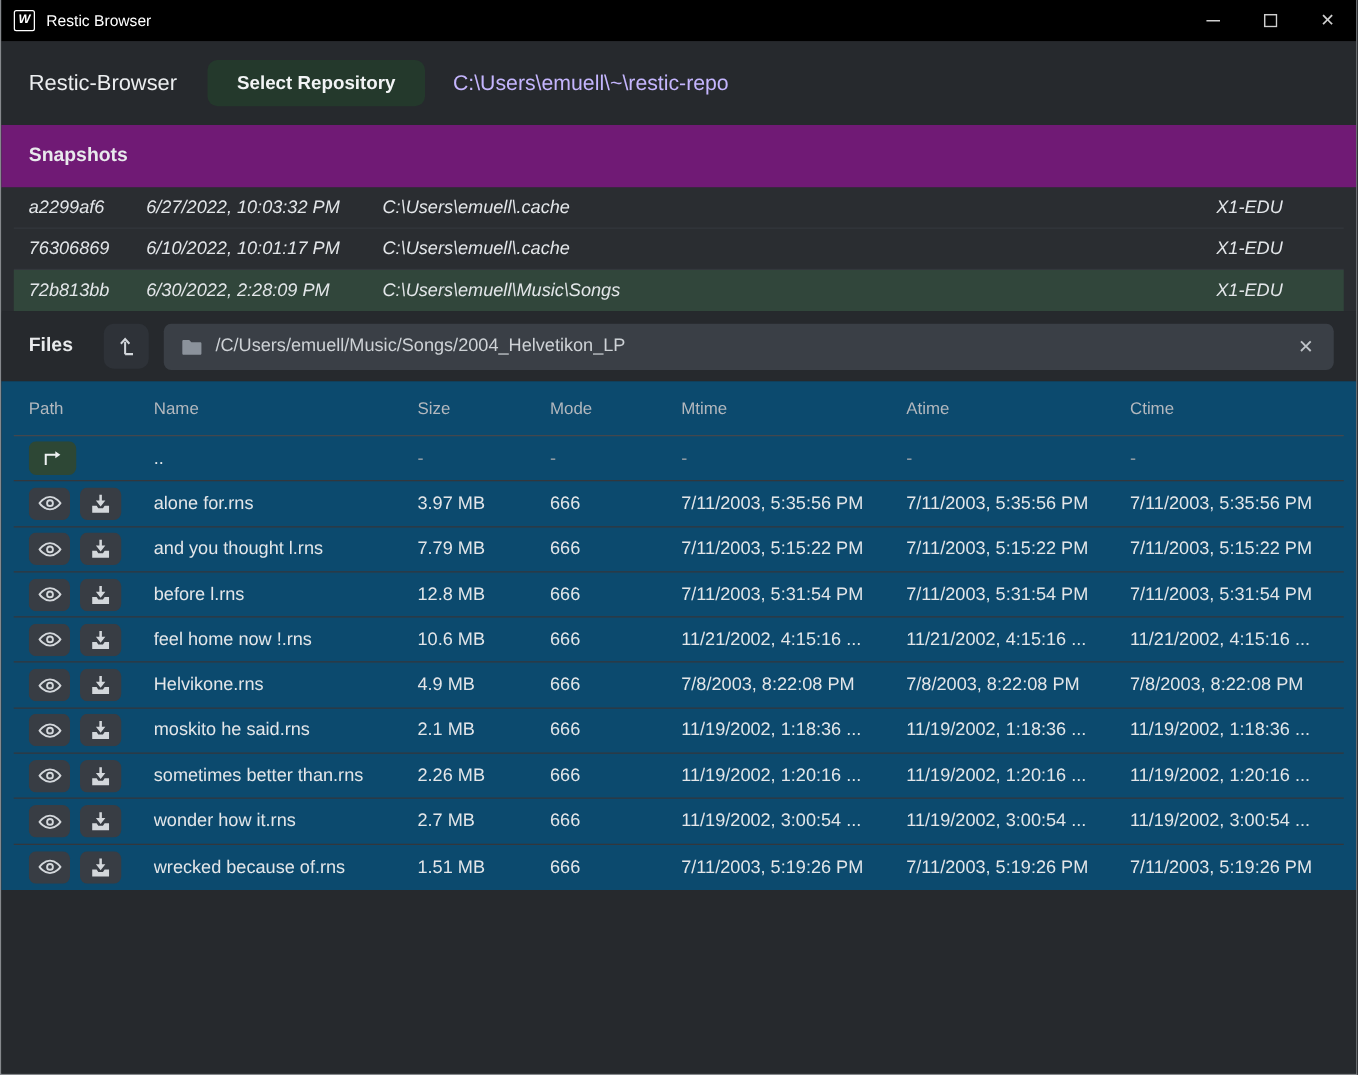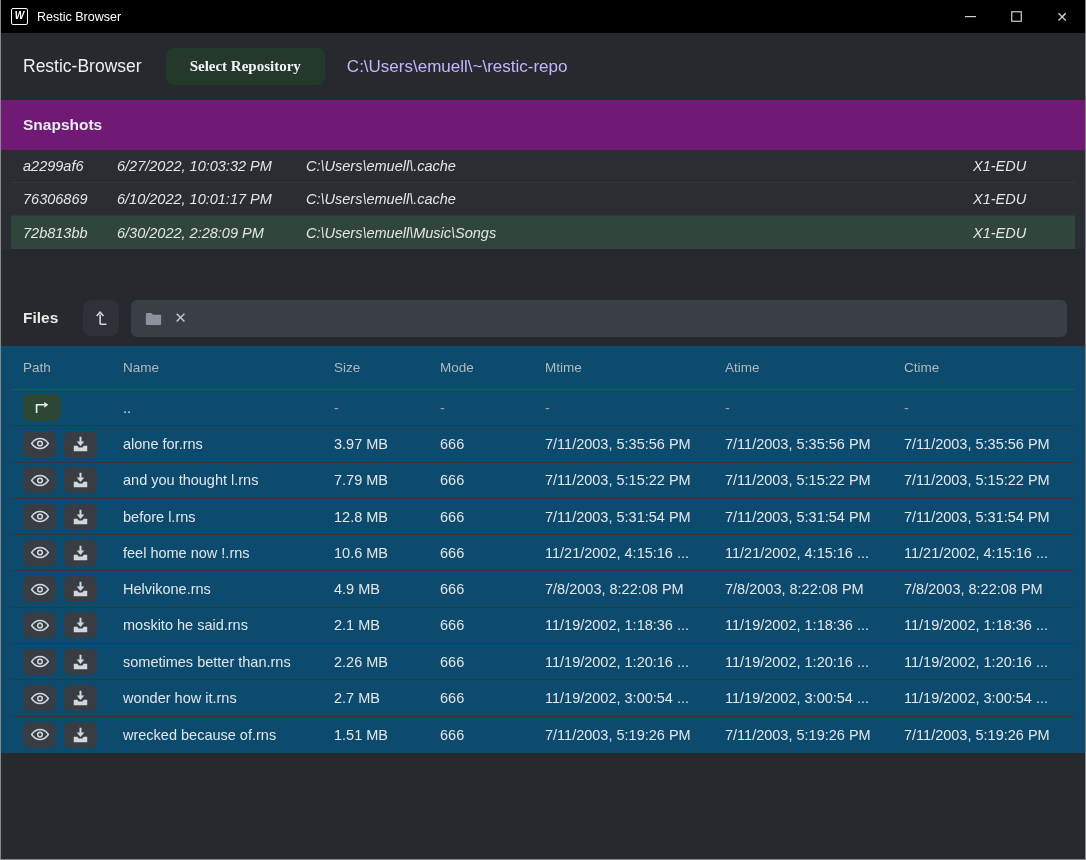--- a/index.html
+++ b/index.html
@@ -39,21 +39,21 @@
   .repo-header {
     height: 67px; flex: 0 0 67px;
     display: flex; align-items: center;
     background: #26292d;
   }
   .app-title { font-size: 17.5px; font-weight: normal; color: #eceef0; margin-left: 22px; }
   .select-repo-btn {
     margin-left: 24px; height: 37px; padding: 4px 24px;
     border: none; border-radius: 8px;
     background: #24392c; color: #f2f4f5;
-    font-family: Liberation Serif, serif; font-size: 15px; font-weight: bold;
+    font-family: Liberation Sans, sans-serif; font-size: 15px; font-weight: bold;
   }
   .repo-path { margin-left: 22px; font-size: 17px; color: #c4b5fd; }
   
   .section-band {
     height: 50px; flex: 0 0 50px;
     display: flex; align-items: center;
     background: #701a75;
   }
   .section-title { font-size: 15.5px; font-weight: bold; color: #e8eaec; margin-left: 22px; }
   
@@ -67,21 +67,20 @@
   .snap-row { height: 33px; font-size: 14.5px; color: #e3e6e9; border-bottom: 1px solid #33373c; font-style: italic; }
   .snap-row:last-child { border-bottom: none; }
   .snap-row.selected { background: #31463b; }
   .cell { white-space: nowrap; overflow: hidden; padding-right: 10px; }
   
   .files-band {
     height: 56px; flex: 0 0 56px;
     display: flex; align-items: center;
     background: #26292d;
     box-shadow: 0 2px 2px rgba(0,0,0,0.18);
-    margin-top: 41px;
   }
   .files-title { font-size: 15.5px; font-weight: bold; color: #e8eaec; margin-left: 22px; }
   .nav-up-btn {
     margin-left: 25px; width: 36px; height: 36px;
     border: none; border-radius: 8px; background: #2e3238;
     display: flex; align-items: center; justify-content: center;
   }
   .path-field {
     flex: 1 1 auto; margin-left: 12px; margin-right: 18px;
     height: 37px; border-radius: 6px; background: #3a3f46;
@@ -178,20 +177,21 @@
         <path d="M9 17 V6 M9 17 H16" fill="none" stroke="#d3d7db" stroke-width="1.8"></path>
         <path d="M5.2 7.8 L9 3.6 L12.8 7.8" fill="none" stroke="#d3d7db" stroke-width="1.8"></path>
       </svg>
     </button>
     <div class="path-field">
       <span class="folder">
         <svg width="17" height="15" viewBox="0 0 20 17">
             <path d="M1 3.2c0-.7.5-1.2 1.2-1.2h5.3l2 2.2h8.3c.7 0 1.2.5 1.2 1.2v9.4c0 .7-.5 1.2-1.2 1.2H2.2c-.7 0-1.2-.5-1.2-1.2z" fill="#8b929b"></path>
           </svg>
       </span>
+      <span class="path-text">/C/Users/emuell/Music/Songs/2004_Helvetikon_LP</span>
       <span class="clear-btn">✕</span>
     </div>
   </div>
 
   <div class="files-table">
     <div class="file-grid file-header">
       <span class="cell">Path</span>
       <span class="cell">Name</span>
       <span class="cell">Size</span>
       <span class="cell">Mode</span>

